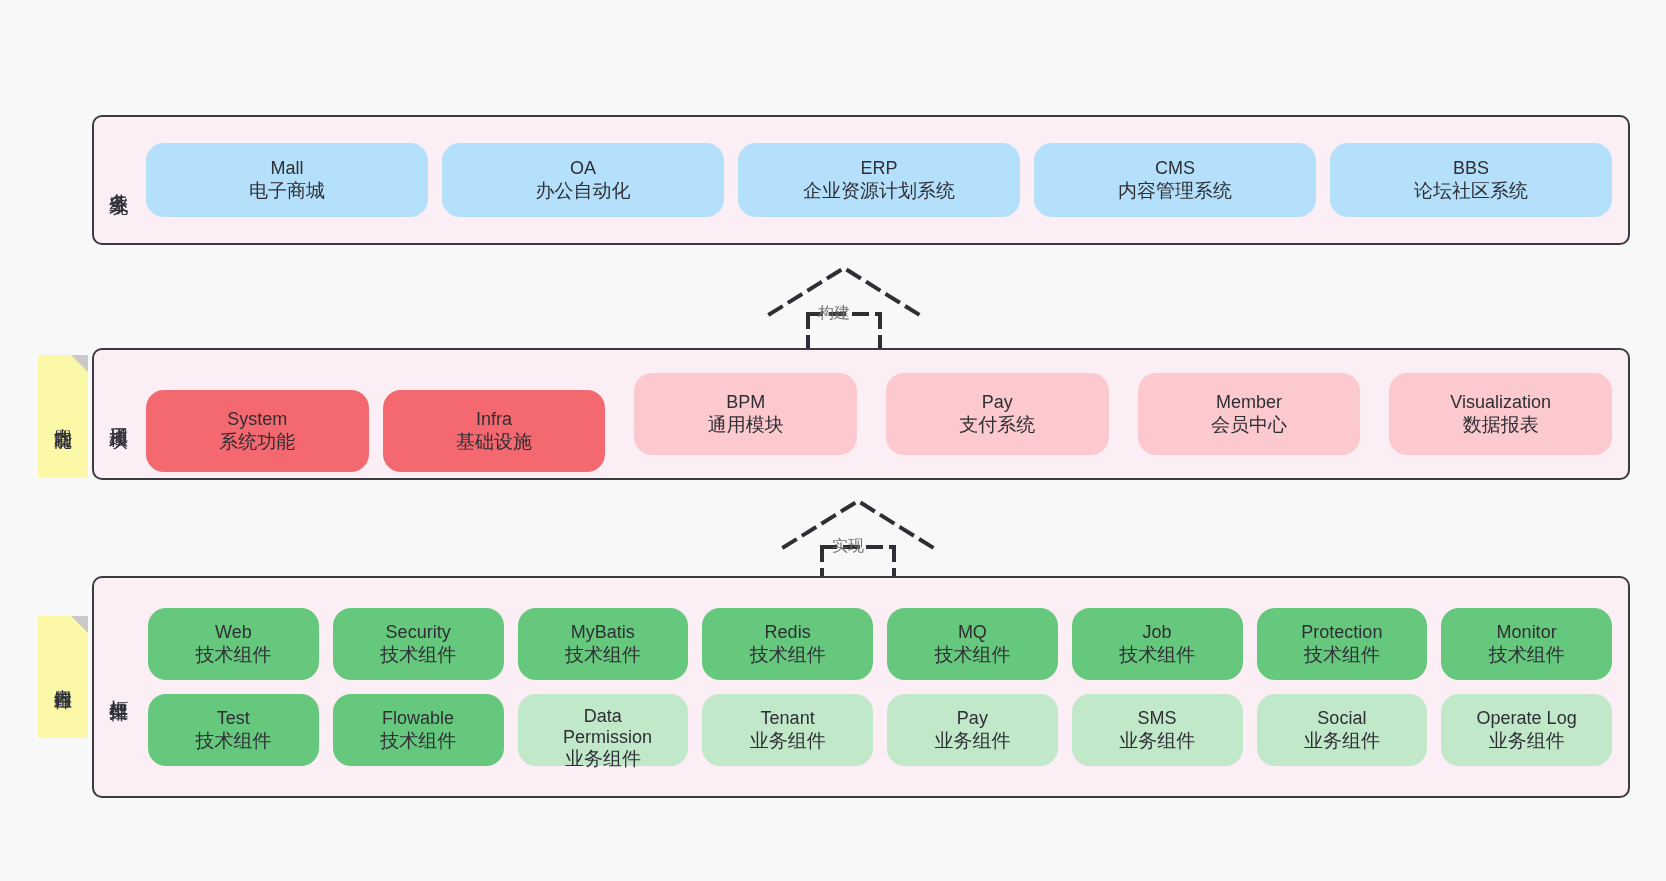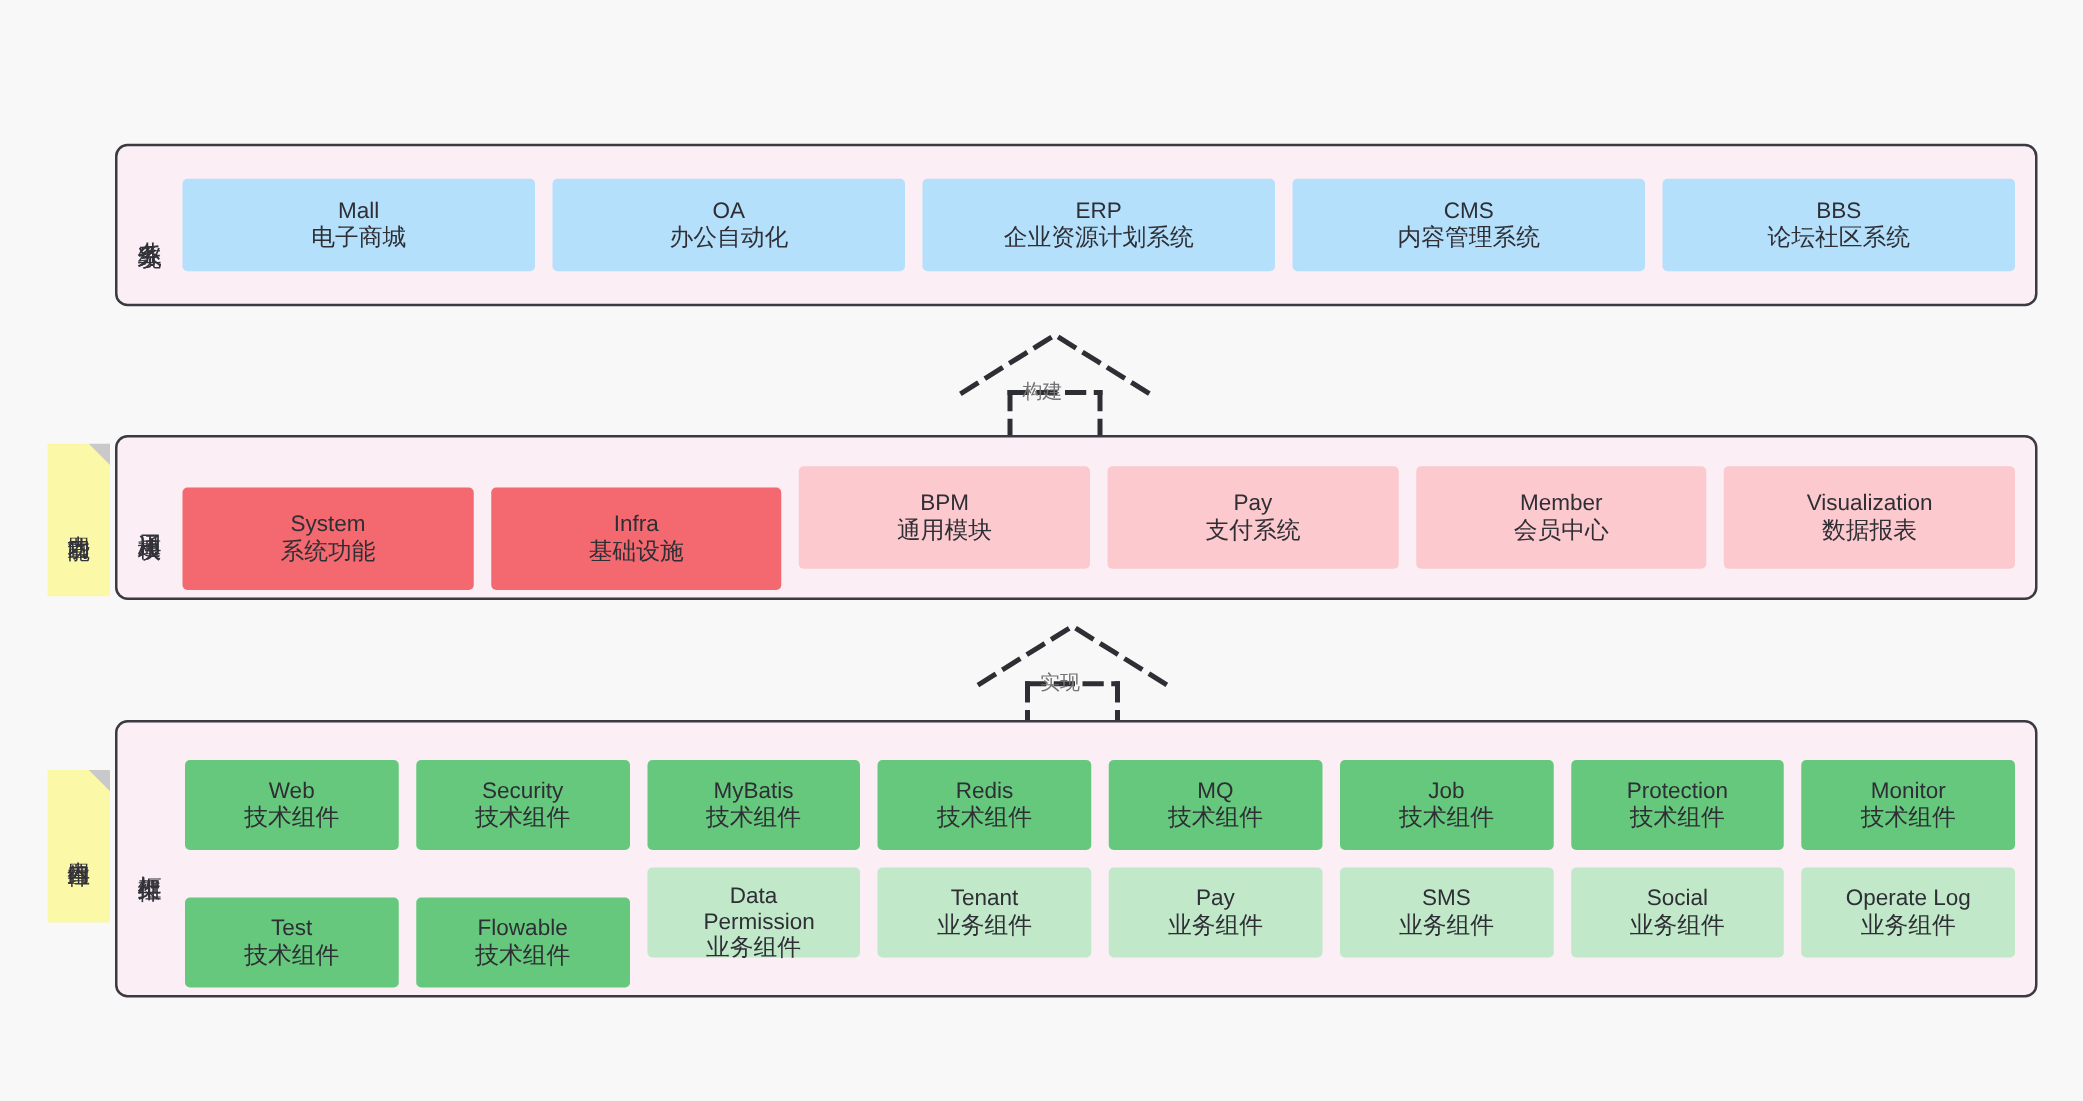--- a/index.html
+++ b/index.html
@@ -48,37 +48,37 @@
     flex-direction: column;
     justify-content: center;
     gap: 14px;
     padding: 0 16px 0 4px;
   }
   .comp-row { display: flex; gap: 14px; width: 100%; }
 
   
   .box {
     flex: 1 1 0;
-    border-radius: 4px;
+    border-radius: 18px;
     display: flex;
     flex-direction: column;
     align-items: center;
     justify-content: center;
     text-align: center;
     color: #2e2e35;
     line-height: 1.25;
     padding: 6px 4px;
   }
   .box .en { font-size: 18px; }
   .box .cn { font-size: 19px; }
 
   .blue   { background: #b5e0fb; height: 74px; }
   .red    { background: #f4696f; height: 82px; margin-top: 34px; }
-  .pink   { background: #fbc9ce; height: 82px; }
-  .green-dark  { background: #66c87d; height: 72px; margin-top: 24px; }
+  .pink   { background: #fbc9ce; height: 82px; margin-left: 15px; }
+  .green-dark  { background: #66c87d; height: 72px; }
   .green-light { background: #c0e8c9; height: 72px; }
 
   .box.wrap .en { line-height: 1.12; margin-top: 17px; }
 
   
   .sticky {
     position: absolute;
     width: 50px;
     background: #fbf8a8;
     display: flex;

